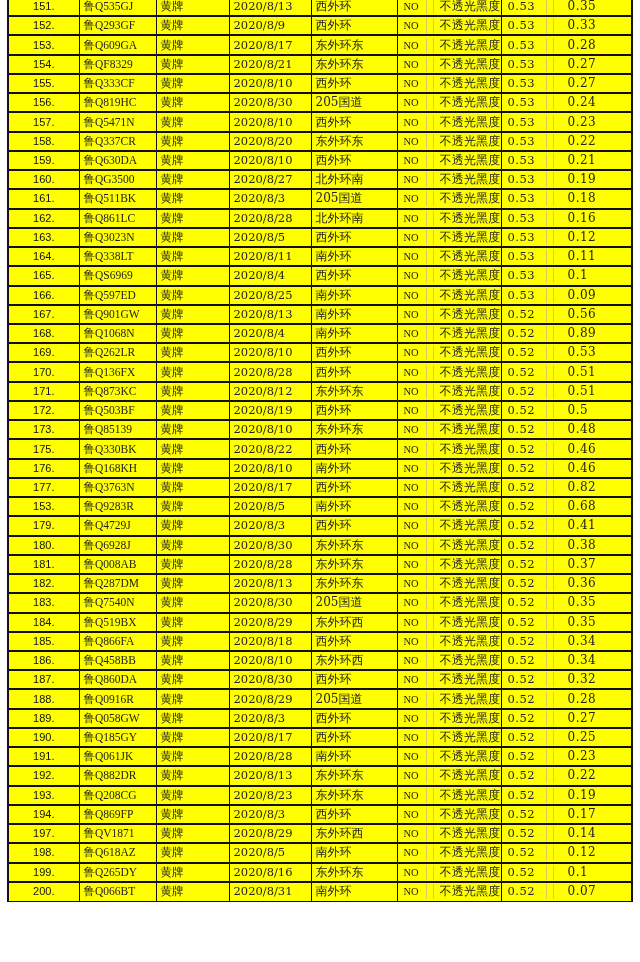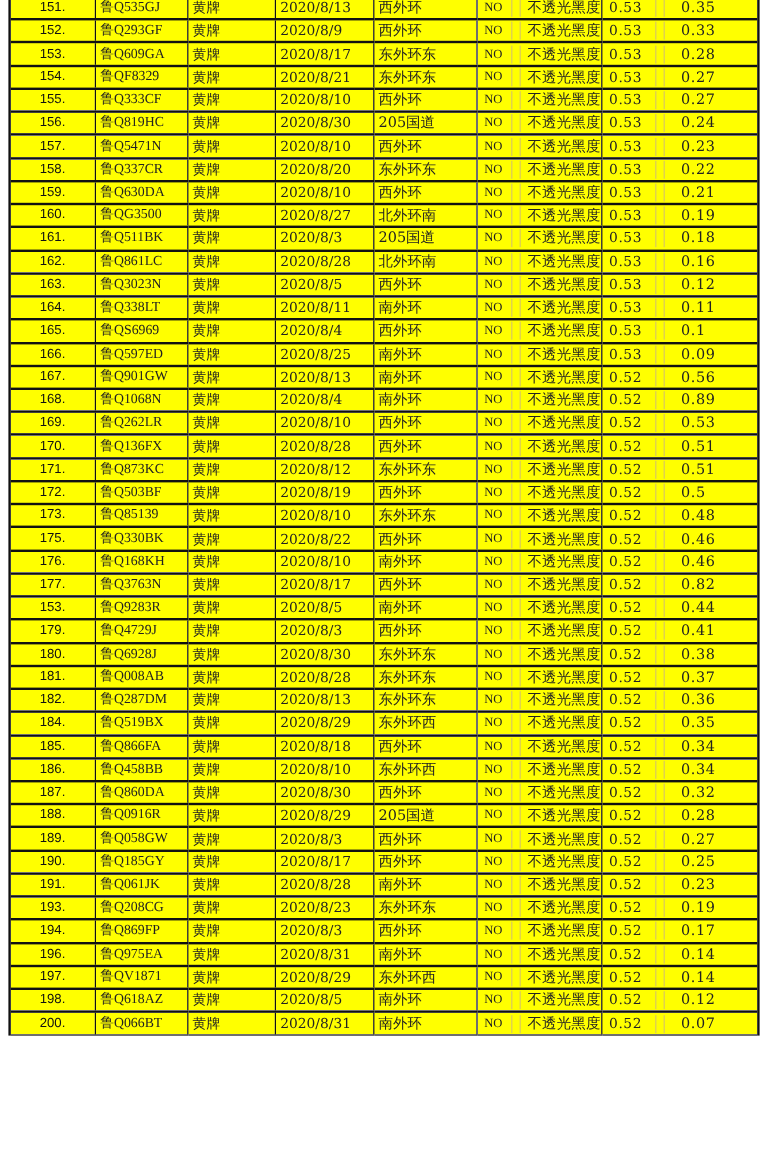--- a/index.html
+++ b/index.html
@@ -640,21 +640,21 @@
       <div class="split">
         <span class="a">NO</span>
         <span class="sep"></span>
         <span class="b">不透光黑度</span>
       </div>
     </td>
     <td>
       <div class="split vals">
         <span class="a">0.52</span>
         <span class="sep"></span>
-        <span class="b">0.44</span>
+        <span class="b">0.68</span>
       </div>
     </td>
   </tr>
 
   <tr>
     <td class="num">179.</td>
     <td class="plate">鲁Q4729J</td>
     <td>黄牌</td>
     <td>2020/8/3</td>
     <td class="road">西外环</td>
@@ -733,20 +733,41 @@
     </td>
     <td>
       <div class="split vals">
         <span class="a">0.52</span>
         <span class="sep"></span>
         <span class="b">0.36</span>
       </div>
     </td>
   </tr>
 
+  <tr>
+    <td class="num">183.</td>
+    <td class="plate">鲁Q7540N</td>
+    <td>黄牌</td>
+    <td>2020/8/30</td>
+    <td class="road">205国道</td>
+    <td class="flag">
+      <div class="split">
+        <span class="a">NO</span>
+        <span class="sep"></span>
+        <span class="b">不透光黑度</span>
+      </div>
+    </td>
+    <td>
+      <div class="split vals">
+        <span class="a">0.52</span>
+        <span class="sep"></span>
+        <span class="b">0.35</span>
+      </div>
+    </td>
+  </tr>
 
   <tr>
     <td class="num">184.</td>
     <td class="plate">鲁Q519BX</td>
     <td>黄牌</td>
     <td>2020/8/29</td>
     <td class="road">东外环西</td>
     <td class="flag">
       <div class="split">
         <span class="a">NO</span>
@@ -910,20 +931,41 @@
     </td>
     <td>
       <div class="split vals">
         <span class="a">0.52</span>
         <span class="sep"></span>
         <span class="b">0.23</span>
       </div>
     </td>
   </tr>
 
+  <tr>
+    <td class="num">192.</td>
+    <td class="plate">鲁Q882DR</td>
+    <td>黄牌</td>
+    <td>2020/8/13</td>
+    <td class="road">东外环东</td>
+    <td class="flag">
+      <div class="split">
+        <span class="a">NO</span>
+        <span class="sep"></span>
+        <span class="b">不透光黑度</span>
+      </div>
+    </td>
+    <td>
+      <div class="split vals">
+        <span class="a">0.52</span>
+        <span class="sep"></span>
+        <span class="b">0.22</span>
+      </div>
+    </td>
+  </tr>
 
   <tr>
     <td class="num">193.</td>
     <td class="plate">鲁Q208CG</td>
     <td>黄牌</td>
     <td>2020/8/23</td>
     <td class="road">东外环东</td>
     <td class="flag">
       <div class="split">
         <span class="a">NO</span>
@@ -956,41 +998,20 @@
     <td>
       <div class="split vals">
         <span class="a">0.52</span>
         <span class="sep"></span>
         <span class="b">0.17</span>
       </div>
     </td>
   </tr>
 
 
-  <tr>
-    <td class="num">196.</td>
-    <td class="plate">鲁Q975EA</td>
-    <td>黄牌</td>
-    <td>2020/8/31</td>
-    <td class="road">南外环</td>
-    <td class="flag">
-      <div class="split">
-        <span class="a">NO</span>
-        <span class="sep"></span>
-        <span class="b">不透光黑度</span>
-      </div>
-    </td>
-    <td>
-      <div class="split vals">
-        <span class="a">0.52</span>
-        <span class="sep"></span>
-        <span class="b">0.14</span>
-      </div>
-    </td>
-  </tr>
 
   <tr>
     <td class="num">197.</td>
     <td class="plate">鲁QV1871</td>
     <td>黄牌</td>
     <td>2020/8/29</td>
     <td class="road">东外环西</td>
     <td class="flag">
       <div class="split">
         <span class="a">NO</span>
@@ -1022,20 +1043,41 @@
     </td>
     <td>
       <div class="split vals">
         <span class="a">0.52</span>
         <span class="sep"></span>
         <span class="b">0.12</span>
       </div>
     </td>
   </tr>
 
+  <tr>
+    <td class="num">199.</td>
+    <td class="plate">鲁Q265DY</td>
+    <td>黄牌</td>
+    <td>2020/8/16</td>
+    <td class="road">东外环东</td>
+    <td class="flag">
+      <div class="split">
+        <span class="a">NO</span>
+        <span class="sep"></span>
+        <span class="b">不透光黑度</span>
+      </div>
+    </td>
+    <td>
+      <div class="split vals">
+        <span class="a">0.52</span>
+        <span class="sep"></span>
+        <span class="b">0.1</span>
+      </div>
+    </td>
+  </tr>
 
   <tr>
     <td class="num">200.</td>
     <td class="plate">鲁Q066BT</td>
     <td>黄牌</td>
     <td>2020/8/31</td>
     <td class="road">南外环</td>
     <td class="flag">
       <div class="split">
         <span class="a">NO</span>

